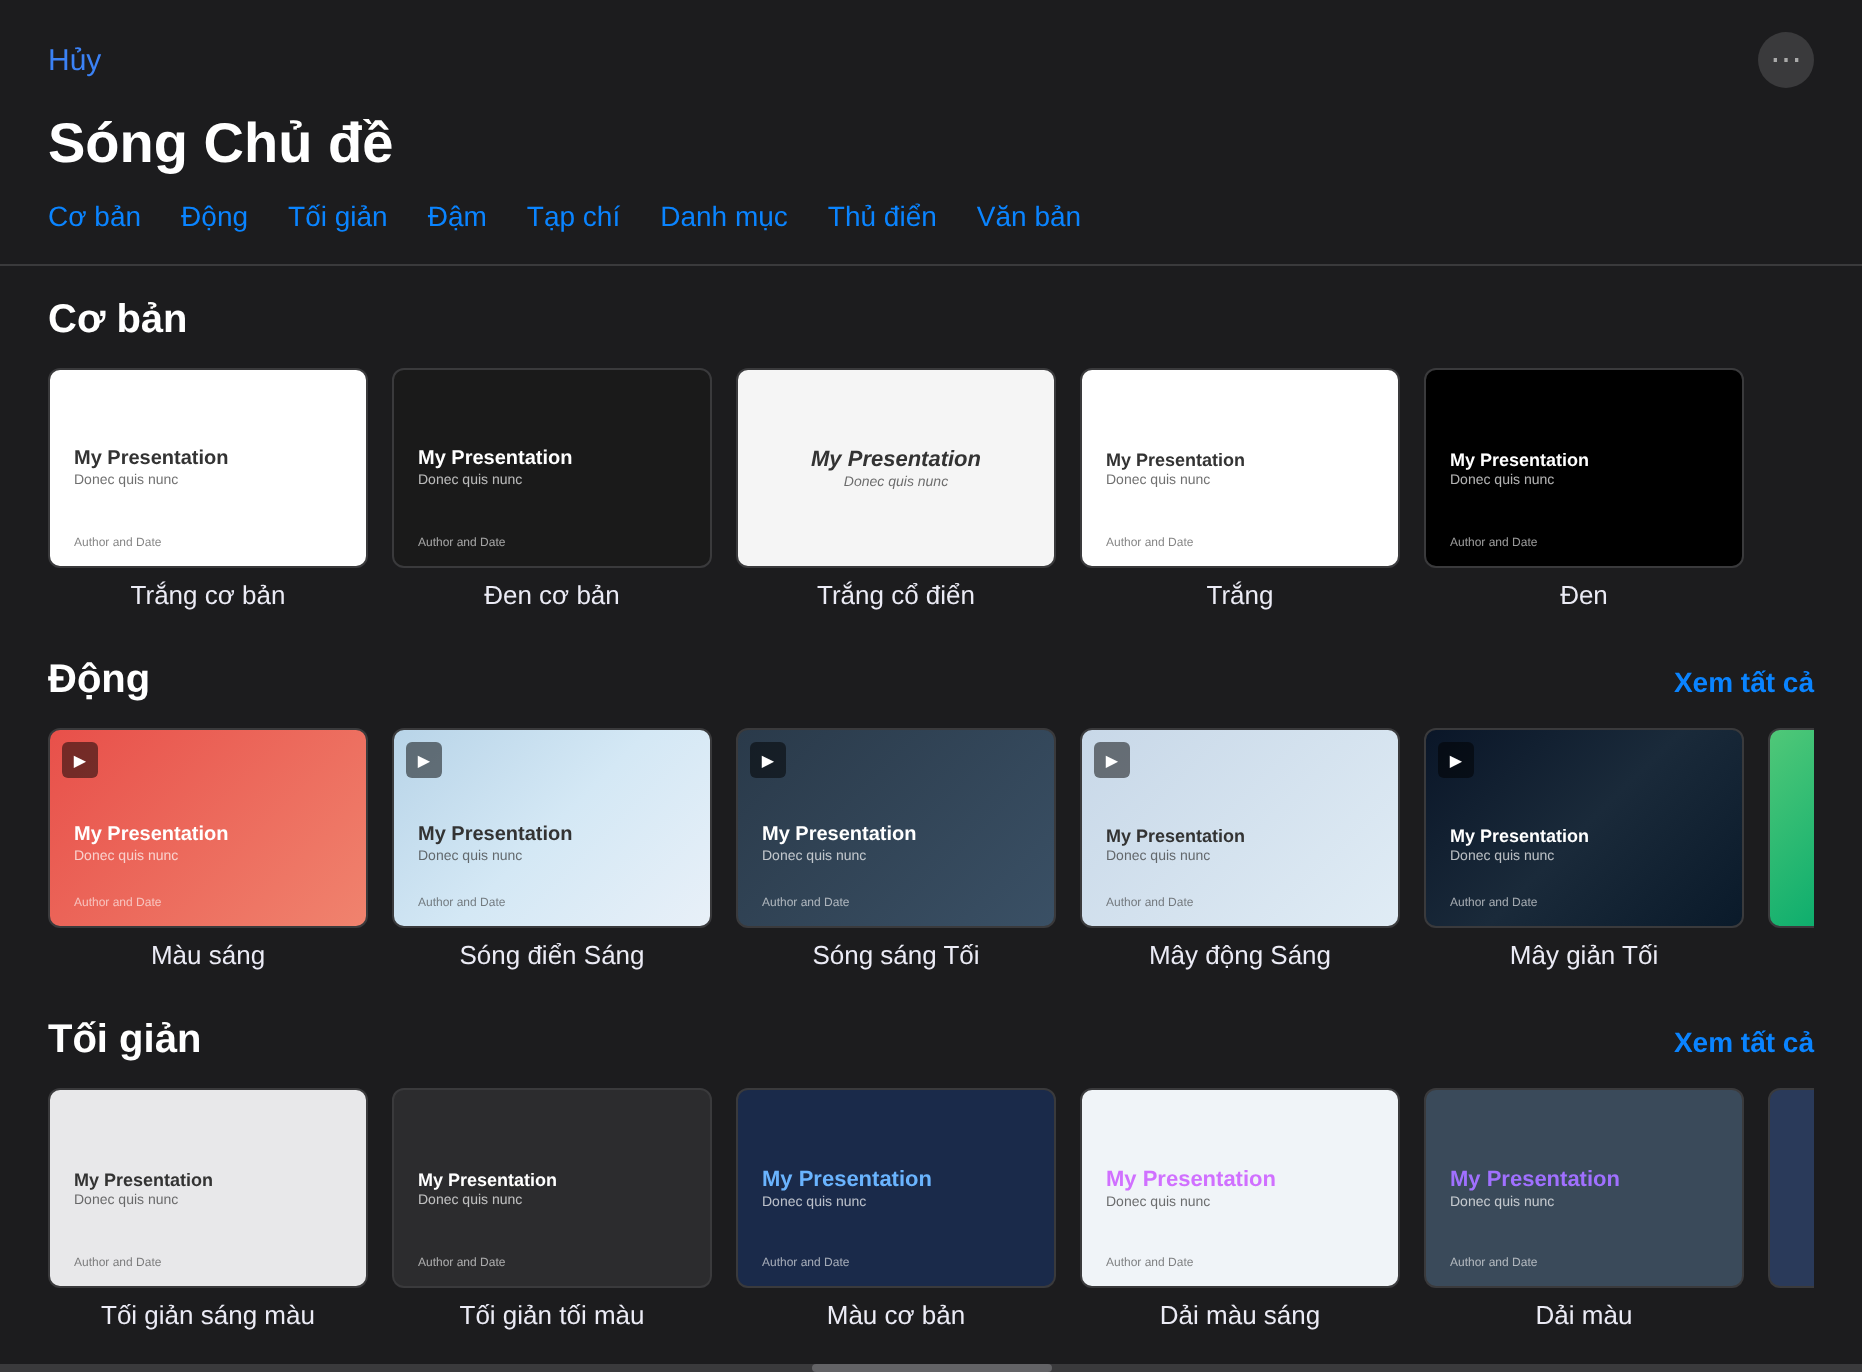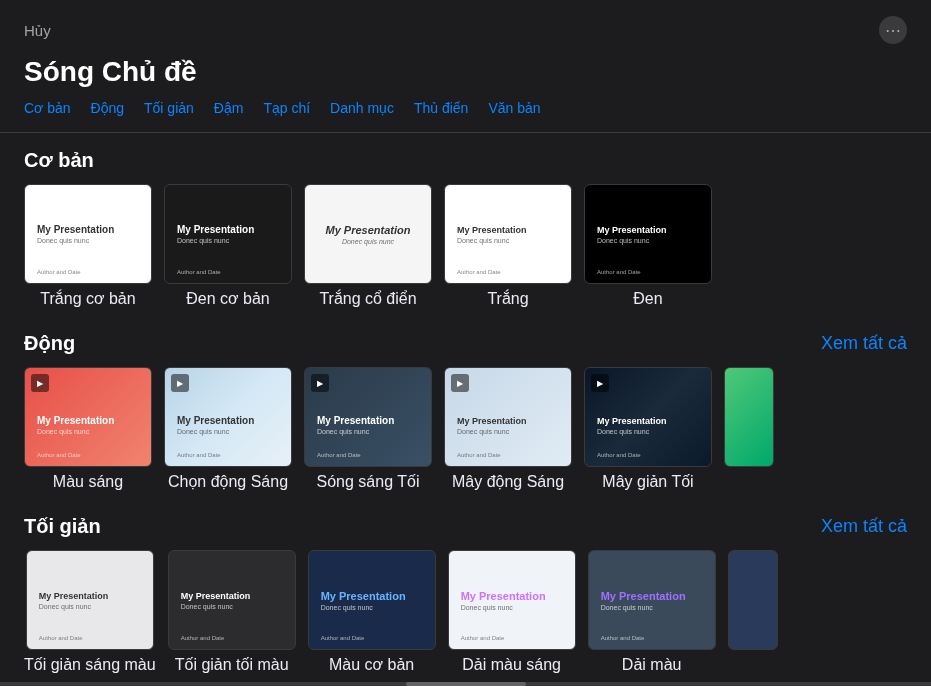--- a/index.html
+++ b/index.html
@@ -13,21 +13,21 @@
     }
 
     
     .header {
       display: flex;
       justify-content: space-between;
       align-items: center;
       padding: 16px 24px 8px 24px;
     }
     .header-cancel {
-      color: #a3a3a3;
+      color: #3b82f6;
       font-size: 15px;
       cursor: pointer;
     }
     .header-icon {
       width: 28px;
       height: 28px;
       border-radius: 50%;
       background: #3a3a3c;
       display: flex;
       align-items: center;
@@ -77,48 +77,49 @@
       align-items: center;
       margin-bottom: 12px;
     }
     .section-title {
       font-size: 20px;
       font-weight: 700;
       color: #fff;
     }
     .section-see-all {
       color: #0a84ff;
-      font-size: 18px;
+      font-size: 14px;
       cursor: pointer;
+      font-weight: bold;
     }
 
     
     .thumb-grid {
       display: flex;
       gap: 12px;
       overflow: hidden;
     }
     .thumb-item {
       display: flex;
       flex-direction: column;
       align-items: center;
       cursor: pointer;
       flex-shrink: 0;
     }
     .thumb-card {
-      width: 128px;
+      width: 160px;
       height: 100px;
       border-radius: 6px;
       overflow: hidden;
       position: relative;
       border: 1px solid #3a3a3c;
     }
     .thumb-label {
       margin-top: 6px;
-      font-size: 16px;
+      font-size: 13px;
       color: #ebebf5;
       text-align: center;
       max-width: 160px;
     }
 
     
     .card-white-basic { background: #fff; }
     .card-black-basic { background: #1a1a1a; }
     .card-white-classic { background: #f5f5f5; }
     .card-white { background: #fff; }
@@ -315,21 +316,21 @@
 
       <div class="thumb-item">
         <div class="thumb-card card-grad-wave-light">
           <div class="play-badge">▶</div>
           <div class="card-inner">
             <div class="card-title dark-text" style="margin-top:16px;">My Presentation</div>
             <div class="card-subtitle dark-text">Donec quis nunc</div>
             <div class="card-author dark-text">Author and Date</div>
           </div>
         </div>
-        <span class="thumb-label">Chọn động Sáng</span>
+        <span class="thumb-label">Sóng điển Sáng</span>
       </div>
 
       <div class="thumb-item">
         <div class="thumb-card card-grad-wave-dark">
           <div class="play-badge">▶</div>
           <div class="card-inner">
             <div class="card-title light-text" style="margin-top:16px;">My Presentation</div>
             <div class="card-subtitle light-text">Donec quis nunc</div>
             <div class="card-author light-text">Author and Date</div>
           </div>

